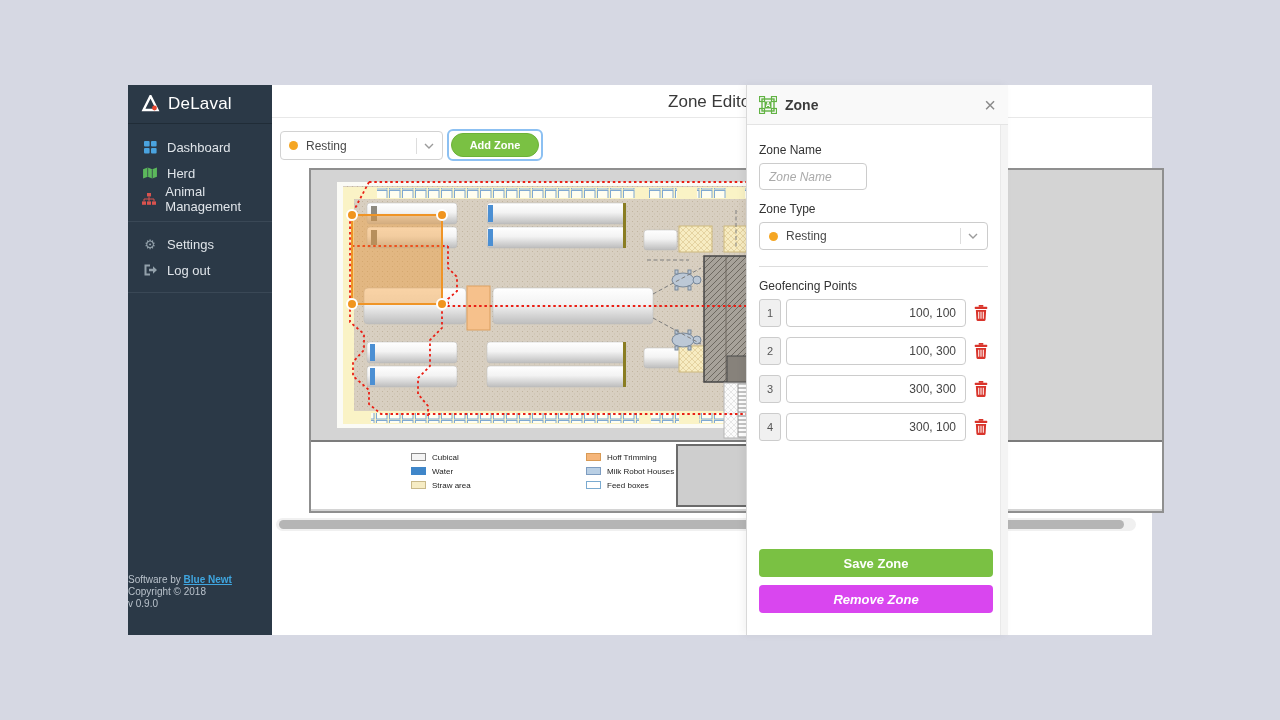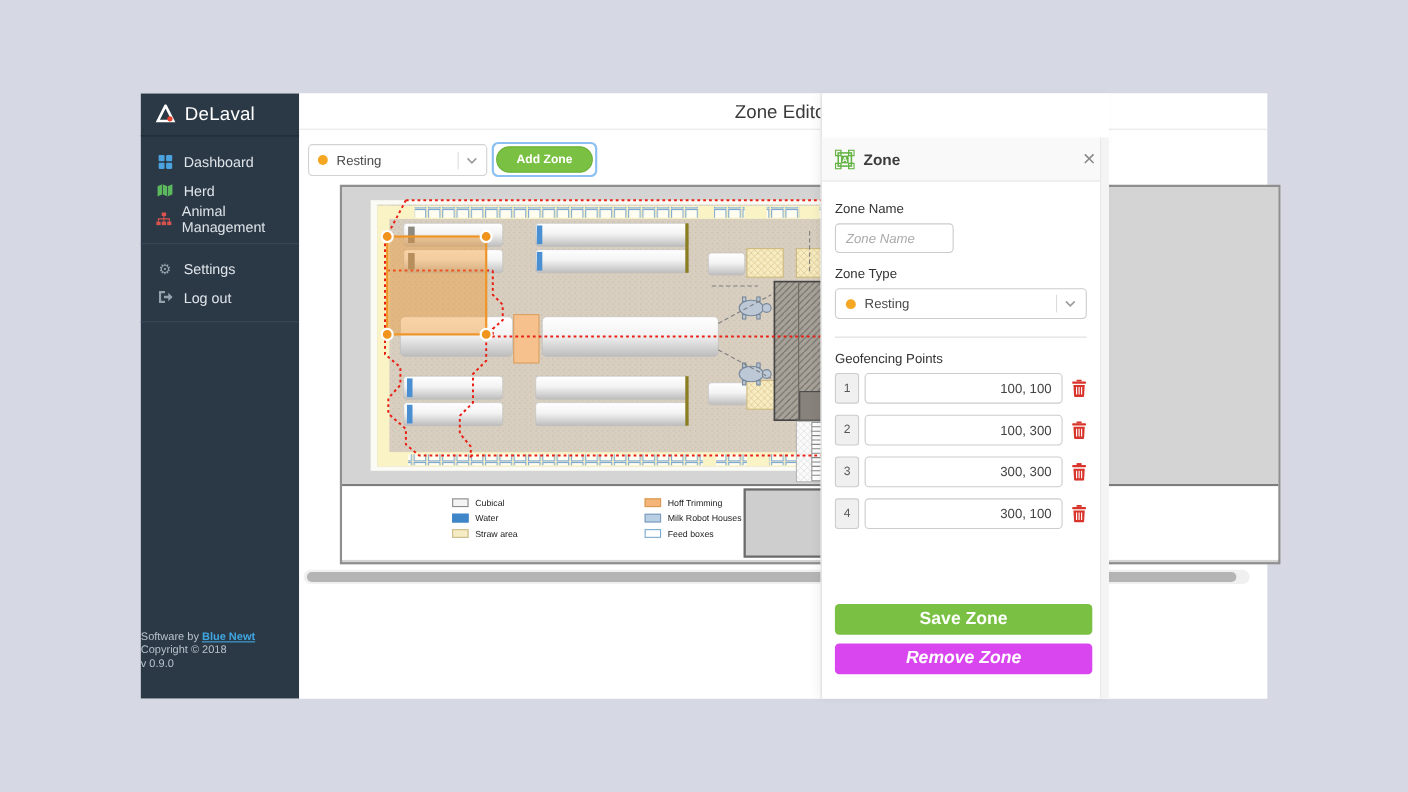--- a/index.html
+++ b/index.html
@@ -36,37 +36,37 @@
   .legend { position:absolute; left:100px; top:8px; display:grid; grid-template-columns:175px 160px 170px; grid-auto-flow:column; grid-template-rows:repeat(3,14px); }
   .lg-item { display:flex; align-items:center; font-size:8px; color:#222; }
   .lg-sw { width:15px; height:8px; border:1px solid #999; margin-right:6px; flex:none; }
   .lg-straw { background-image:repeating-linear-gradient(45deg, rgba(210,185,120,.55) 0 1px, transparent 1px 3px); }
   .gray-box { position:absolute; left:365px; top:2px; width:113px; height:63px; background:#cecece; border:2px solid #6b6b6b; }
   .hscroll { position:absolute; left:4px; top:433px; width:860px; height:13px; background:#f0f0f0; border-radius:7px; }
   .hthumb { position:absolute; left:3px; top:2px; width:845px; height:9px; background:#b5b5b5; border-radius:5px; }
 
   
   .panel { position:absolute; left:618px; top:0; width:262px; height:550px; background:#fff; border-left:1px solid #d9d9d9; box-shadow:-3px 0 8px rgba(0,0,0,.05); }
-  .panel-header { height:40px; background:#f9f9f9; border-bottom:1px solid #e4e4e4; display:flex; align-items:center; padding:0 12px;margin-top:40px; }
+  .panel-header { height:40px; background:#f9f9f9; border-bottom:1px solid #e4e4e4; display:flex; align-items:center; padding:0 12px; }
   .panel-title { font-size:14px; font-weight:bold; color:#3c3c3c; margin-left:8px; }
   .panel-close { margin-left:auto; font-size:20px; color:#8a8a8a; cursor:pointer; line-height:20px; }
   .panel-scroll { position:absolute; right:0; top:40px; bottom:0; width:8px; background:#f4f4f4; border-left:1px solid #e9e9e9; }
   .panel-body { padding:6px 20px 0 12px; }
   .plabel { font-size:12px; color:#333; margin:12px 0 6px; }
   .tinput { height:27px; border:1px solid #ccc; border-radius:4px; padding:0 9px; font-size:12px; color:#444; font-family:"Liberation Sans",sans-serif; outline:none; }
   .tinput::placeholder { font-style:italic; color:#aaa; }
   .name-input { width:108px; }
   .pselect { height:28px; border:1px solid #ccc; border-radius:4px; display:flex; align-items:center; padding:0 9px; background:#fff; }
   .phr { border:none; border-top:1px solid #ddd; margin:16px 0 2px; }
   .geo-row { display:flex; align-items:center; margin-bottom:10px; }
   .geo-idx { width:22px; height:28px; background:#f0f0f0; border:1px solid #ccc; border-radius:3px; font-size:11px; color:#555; display:flex; align-items:center; justify-content:center; flex:none; }
   .geo-input { flex:1; margin-left:5px; height:28px;text-align:right; }
   .geo-trash { margin-left:8px; flex:none; cursor:pointer; display:flex; }
   .panel-buttons { position:absolute; left:12px; right:15px; bottom:22px; }
-  .pbtn { width:100%; height:28px; border:none; border-radius:4px; color:#fff; font-size:16px; font-weight:bold; cursor:pointer; font-family:"Liberation Sans",sans-serif; }
+  .pbtn { width:100%; height:28px; border:none; border-radius:4px; color:#fff; font-size:13px; font-weight:bold; cursor:pointer; font-family:"Liberation Sans",sans-serif; }
   .save { background:#7ac143; margin-bottom:8px; }
   .remove { background:#d946ef;font-style:italic; }
 </style>
 </head>
 <body>
 
 <div class="window">
 
   <div class="sidebar">
     <div class="brand">

